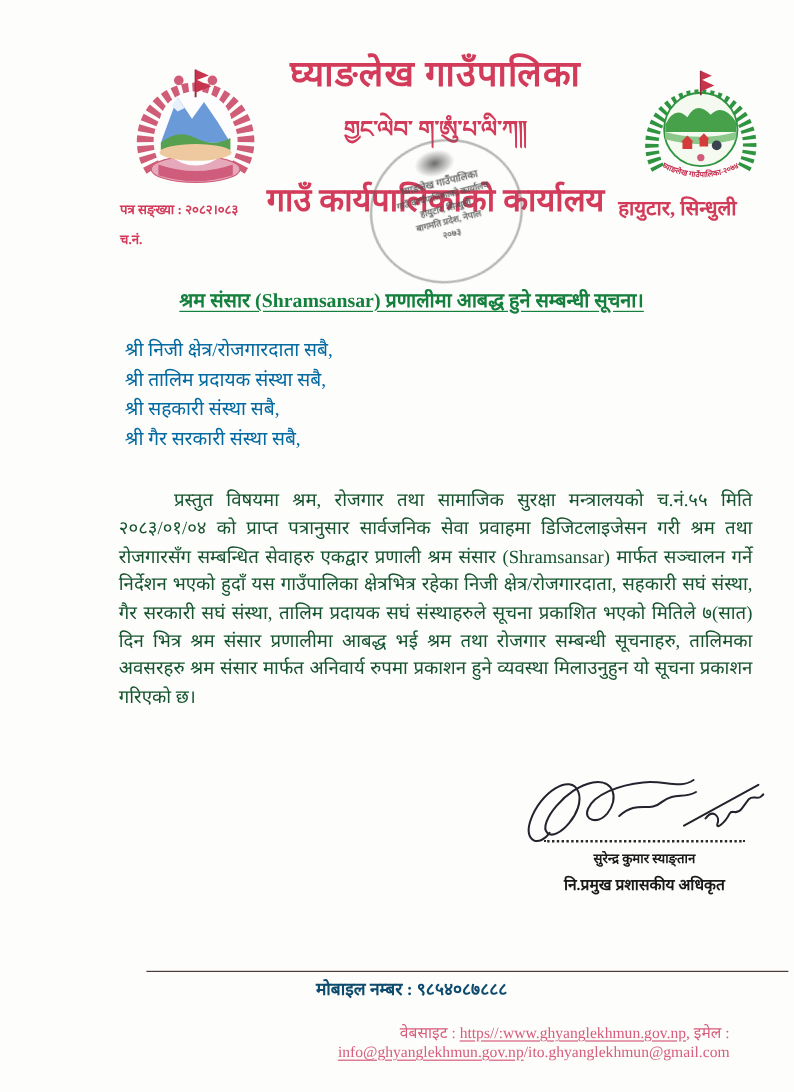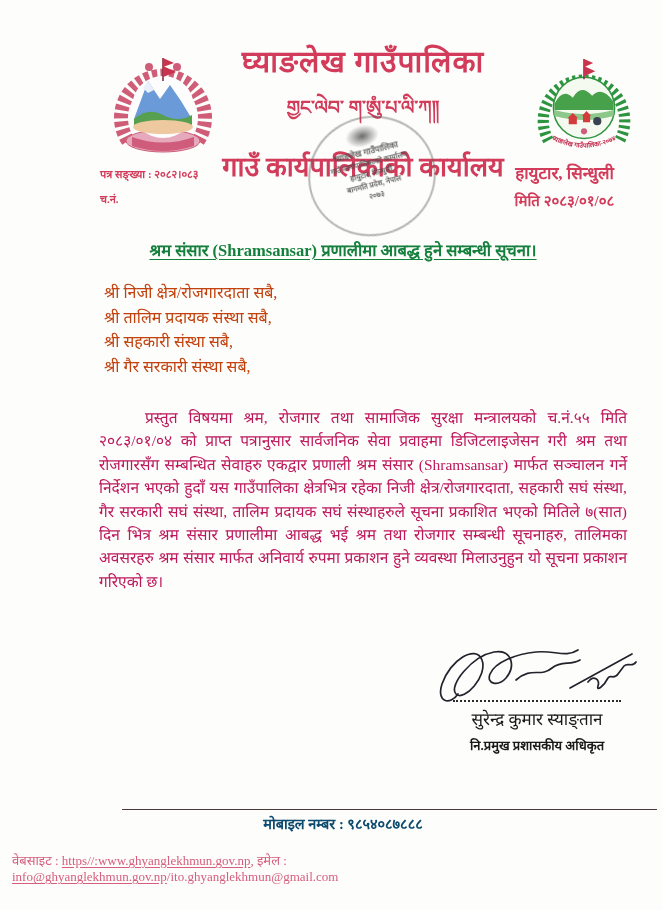--- a/index.html
+++ b/index.html
@@ -41,40 +41,40 @@
                 color:#d23b5a; font-weight:700; }
   .meta-place { font-size:17px; }
   .meta-date  { font-size:15px; margin-top:6px; }
 
   
   .subject { position:absolute; left:25px; top:238px; width:612px; text-align:center;
              font-size:16.5px; font-weight:700; color:#15803d; }
   .subject span { text-decoration:underline; text-underline-offset:3px; }
 
   
-  .recipients { position:absolute; left:92px; top:281px; font-size:16px; line-height:24.5px; color:#c2410c; }
+  .recipients { position:absolute; left:92px; top:281px; font-size:16px; line-height:24.5px; color:#0369a1; }
 
   
   .para1 { position:absolute; left:87px; top:406px; width:528px; font-size:15.5px;
-           line-height:23.4px; text-align:justify; text-indent:46px; color:#be185d; }
+           line-height:23.4px; text-align:justify; text-indent:46px; color:#14532d; }
   .para2 { position:absolute; left:87px; top:571px; width:528px; font-size:15.5px;
            line-height:23.4px; text-align:justify; color:#222; }
 
   
   .sig-block { position:absolute; left:408px; top:636px; width:234px; text-align:center; }
   .sig-svg { width:234px; height:78px; display:block; }
   .sig-dots { width:168px; margin:-14px auto 0 auto; border-top:2.5px dotted #2a2a2a; }
-  .sig-name { font-size:17px; font-weight:400; color:#191919; margin-top:5px; }
+  .sig-name { font-size:11px; font-weight:700; color:#191919; margin-top:5px; }
   .sig-role { font-size:13px; font-weight:700; color:#191919; margin-top:6px; }
 
   
   .footer-rule   { position:absolute; left:110px; right:5px; top:809px; border-top:1.6px solid #4d3a3a; }
   .footer-mobile { position:absolute; left:0; top:813px; width:662px; text-align:center;
                    color:#0c4a6e; font-weight:700; font-size:14.5px; }
-  .footer-web    { position:absolute; left:0; top:851px; width:596px; text-align:left;
+  .footer-web    { position:absolute; left:0; top:851px; width:596px; text-align:right;
                    color:#d65d7d; font-size:13px; }
   .footer-web .u { text-decoration:underline; text-underline-offset:2px; }
 </style>
 </head>
 <body>
 
 <div class="page">
 
   <svg class="emblem-left" viewBox="0 0 110 110">
     <path d="M20,86 A42,42 0 1 1 90,86" fill="none" stroke="#cf5d78" stroke-width="14" stroke-dasharray="5 3"></path>
@@ -126,21 +126,20 @@
     <div class="stamp-line small">बागमति प्रदेश, नेपाल</div>
     <div class="stamp-line small">२०७३</div>
   </div>
 
   <div class="meta-left">
     <div>पत्र सङ्ख्या : २०८२।०८३</div>
     <div class="chno">च.नं.</div>
   </div>
   <div class="meta-right">
     <div class="meta-place">हायुटार, सिन्धुली</div>
-    <div class="meta-date">मिति २०८३/०१/०८</div>
   </div>
 
   <div class="subject">
     <span>श्रम संसार (Shramsansar) प्रणालीमा आबद्ध हुने सम्बन्धी सूचना।</span>
   </div>
 
   <div class="recipients">
     <div>श्री निजी क्षेत्र/रोजगारदाता सबै,</div>
     <div>श्री तालिम प्रदायक संस्था सबै,</div>
     <div>श्री सहकारी संस्था सबै,</div>

